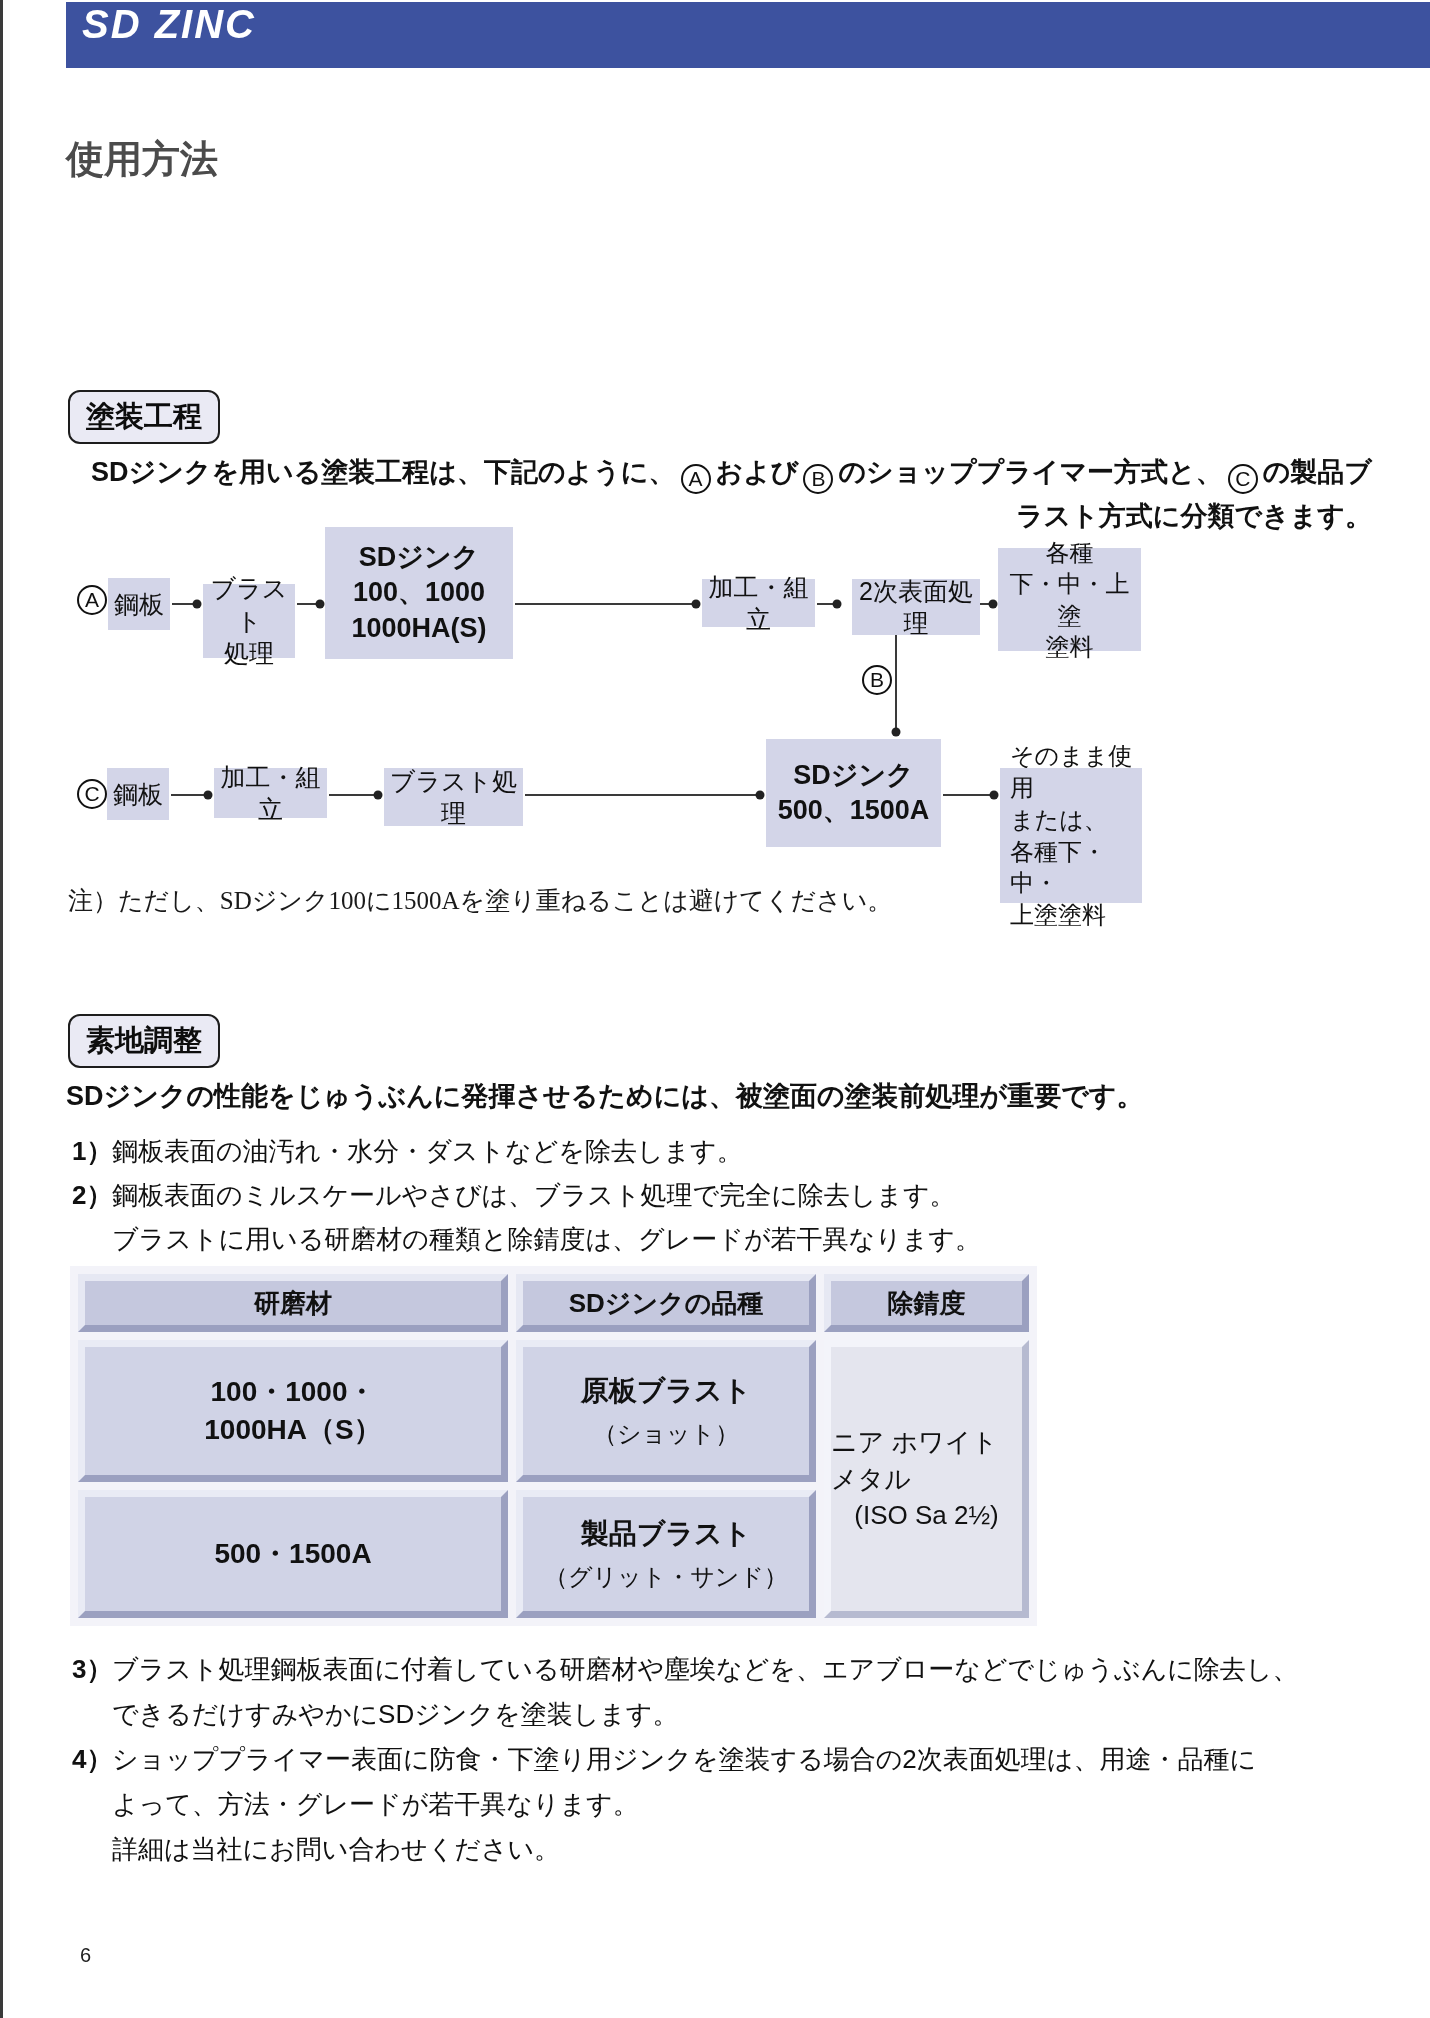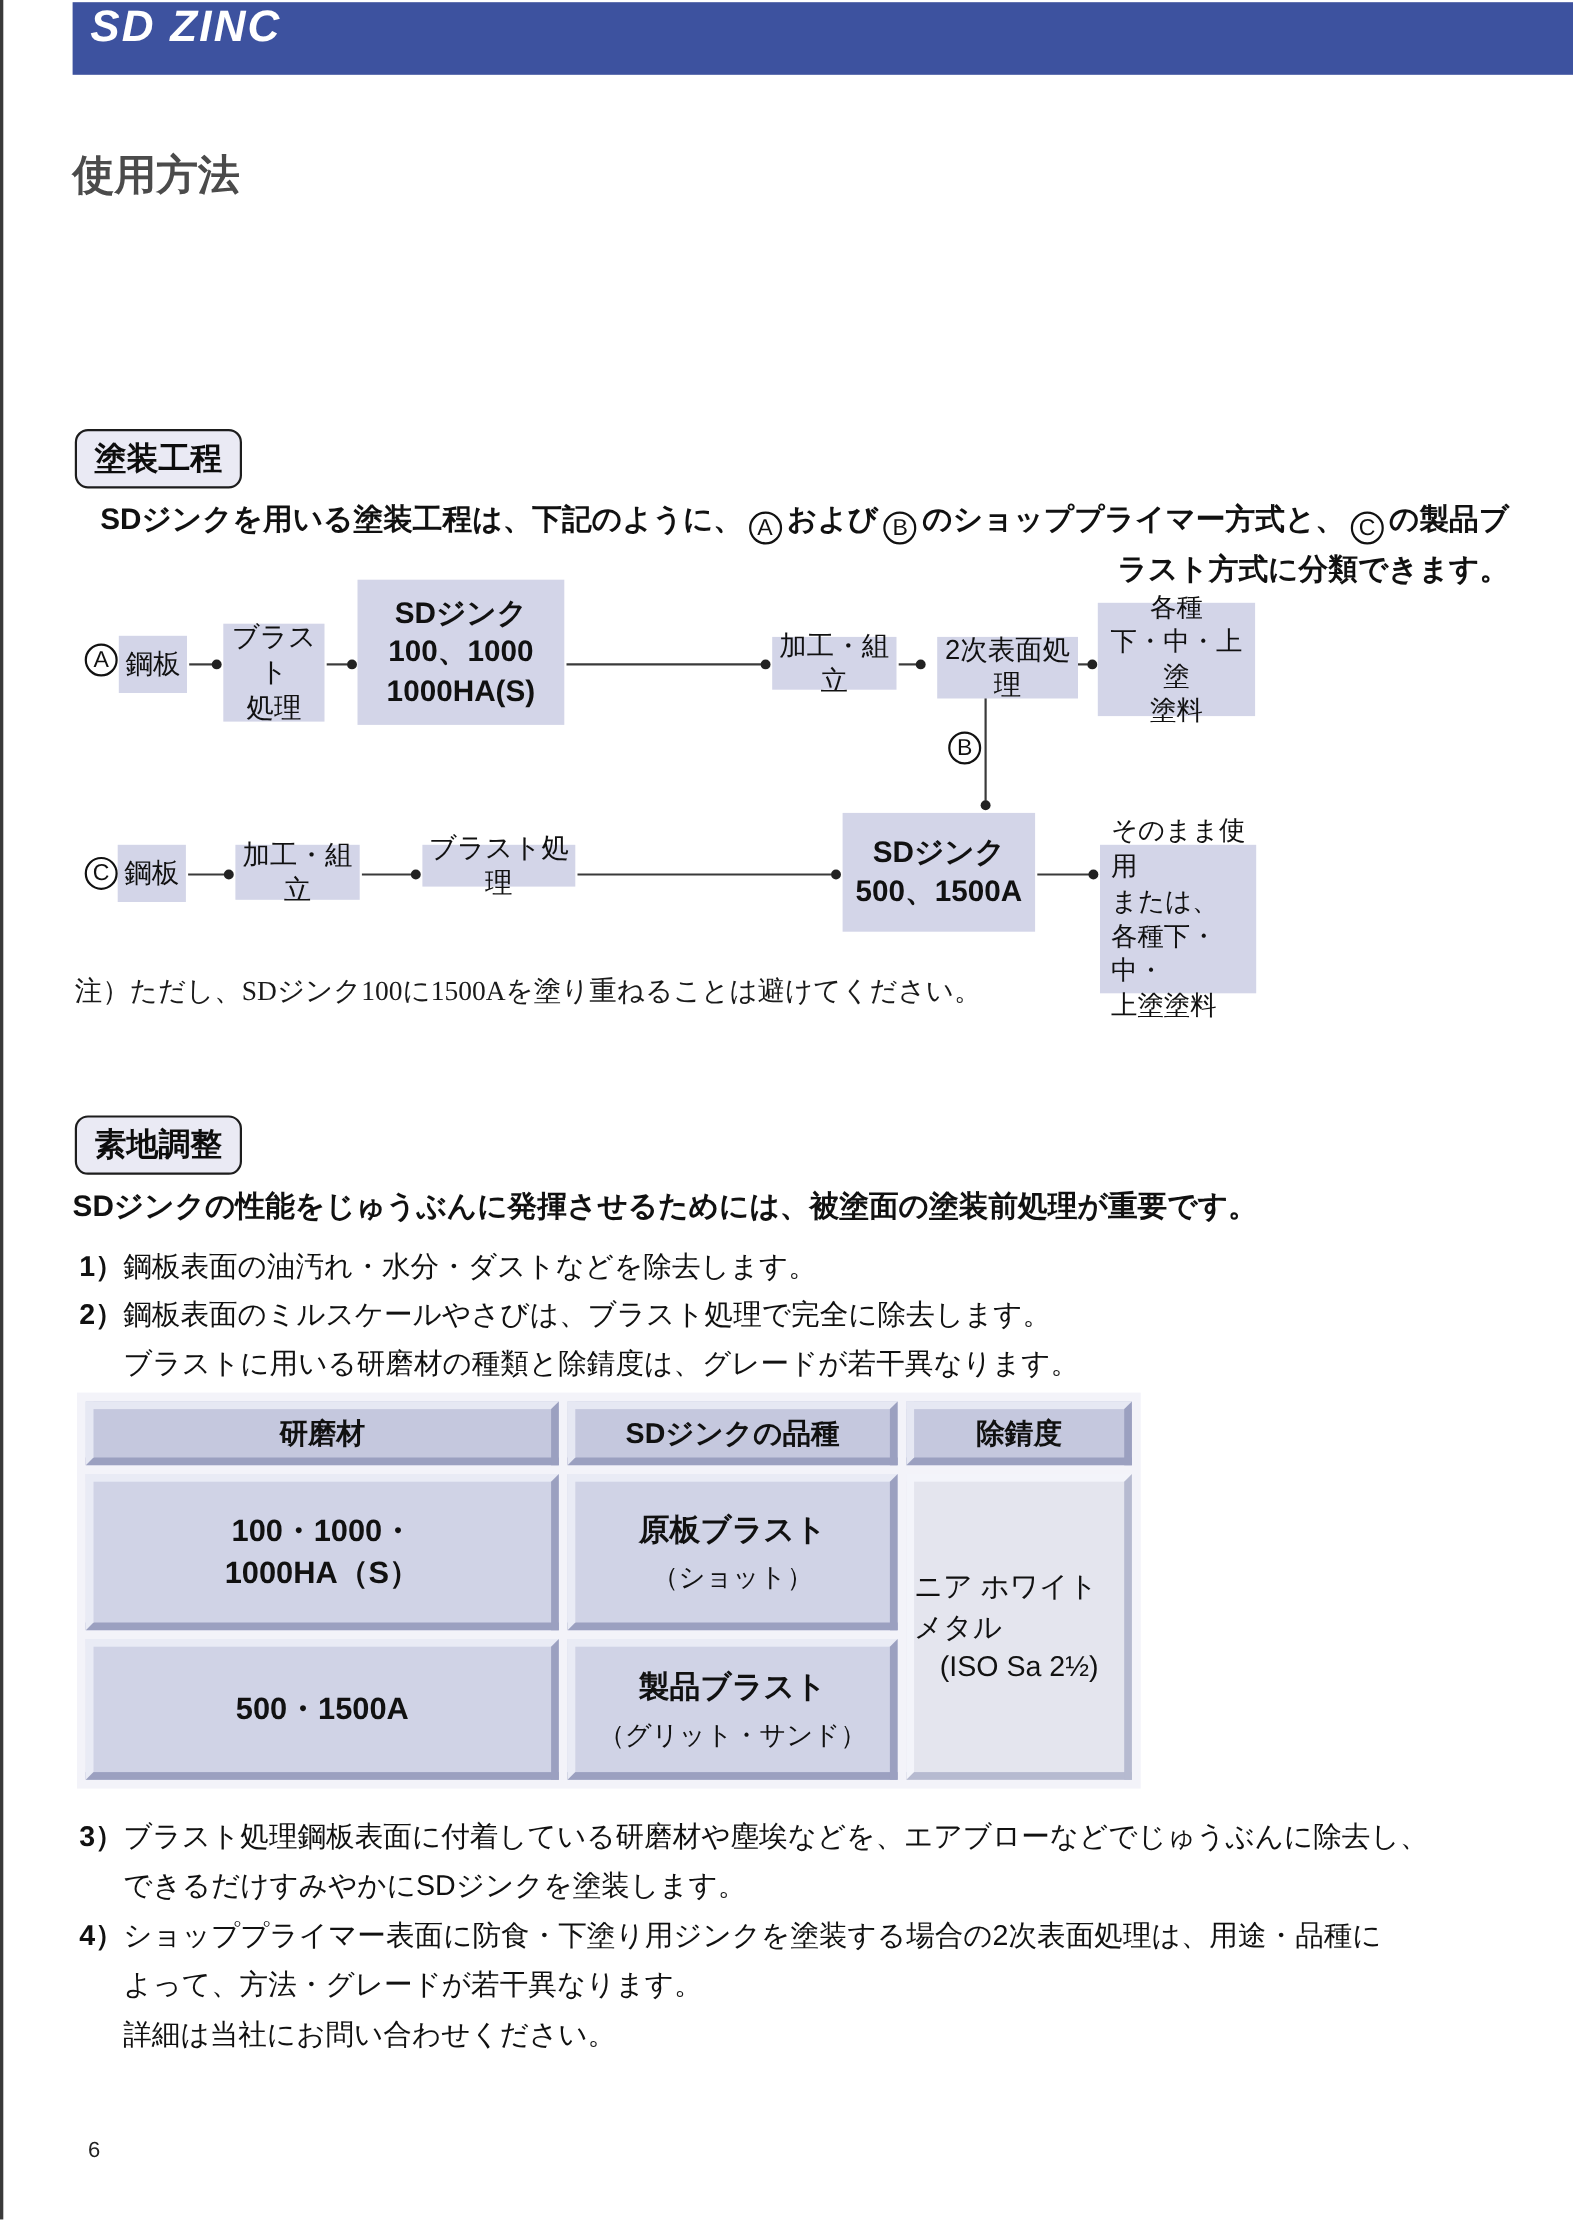--- a/index.html
+++ b/index.html
@@ -131,21 +131,21 @@
         <circle cx="760" cy="795" r="4.5" stroke="none"></circle>
       <line x1="943" y1="795" x2="990" y2="795"></line>
         <circle cx="994" cy="795" r="4.5" stroke="none"></circle>
     </g>
   </svg>
 
   <span class="badge" style="left:77px;top:585px">A</span>
   <div class="fbox" style="left:108px;top:578px;width:62px;height:52px">
     <div>鋼板</div>
   </div>
-  <div class="fbox" style="left:203px;top:567px;width:92px;height:89px">
+  <div class="fbox" style="left:203px;top:584px;width:92px;height:74px">
     <div>ブラスト</div>
     <div>処理</div>
   </div>
   <div class="fbox bold" style="left:325px;top:527px;width:188px;height:132px">
     <div>SDジンク</div>
     <div>100、1000</div>
     <div>1000HA(S)</div>
   </div>
   <div class="fbox" style="left:702px;top:579px;width:113px;height:48px">
     <div>加工・組立</div>
@@ -161,21 +161,21 @@
 
   <span class="badge" style="left:862px;top:665px">B</span>
 
   <span class="badge" style="left:77px;top:779px">C</span>
   <div class="fbox" style="left:107px;top:768px;width:62px;height:52px">
     <div>鋼板</div>
   </div>
   <div class="fbox" style="left:214px;top:768px;width:113px;height:50px">
     <div>加工・組立</div>
   </div>
-  <div class="fbox" style="left:384px;top:768px;width:139px;height:38px">
+  <div class="fbox" style="left:384px;top:768px;width:139px;height:58px">
     <div>ブラスト処理</div>
   </div>
   <div class="fbox bold" style="left:766px;top:739px;width:175px;height:108px">
     <div>SDジンク</div>
     <div>500、1500A</div>
   </div>
   <div class="fbox leftalign" style="left:1000px;top:768px;width:142px;height:135px">
     <div>そのまま使用</div>
     <div>または、</div>
     <div>各種下・中・</div>

